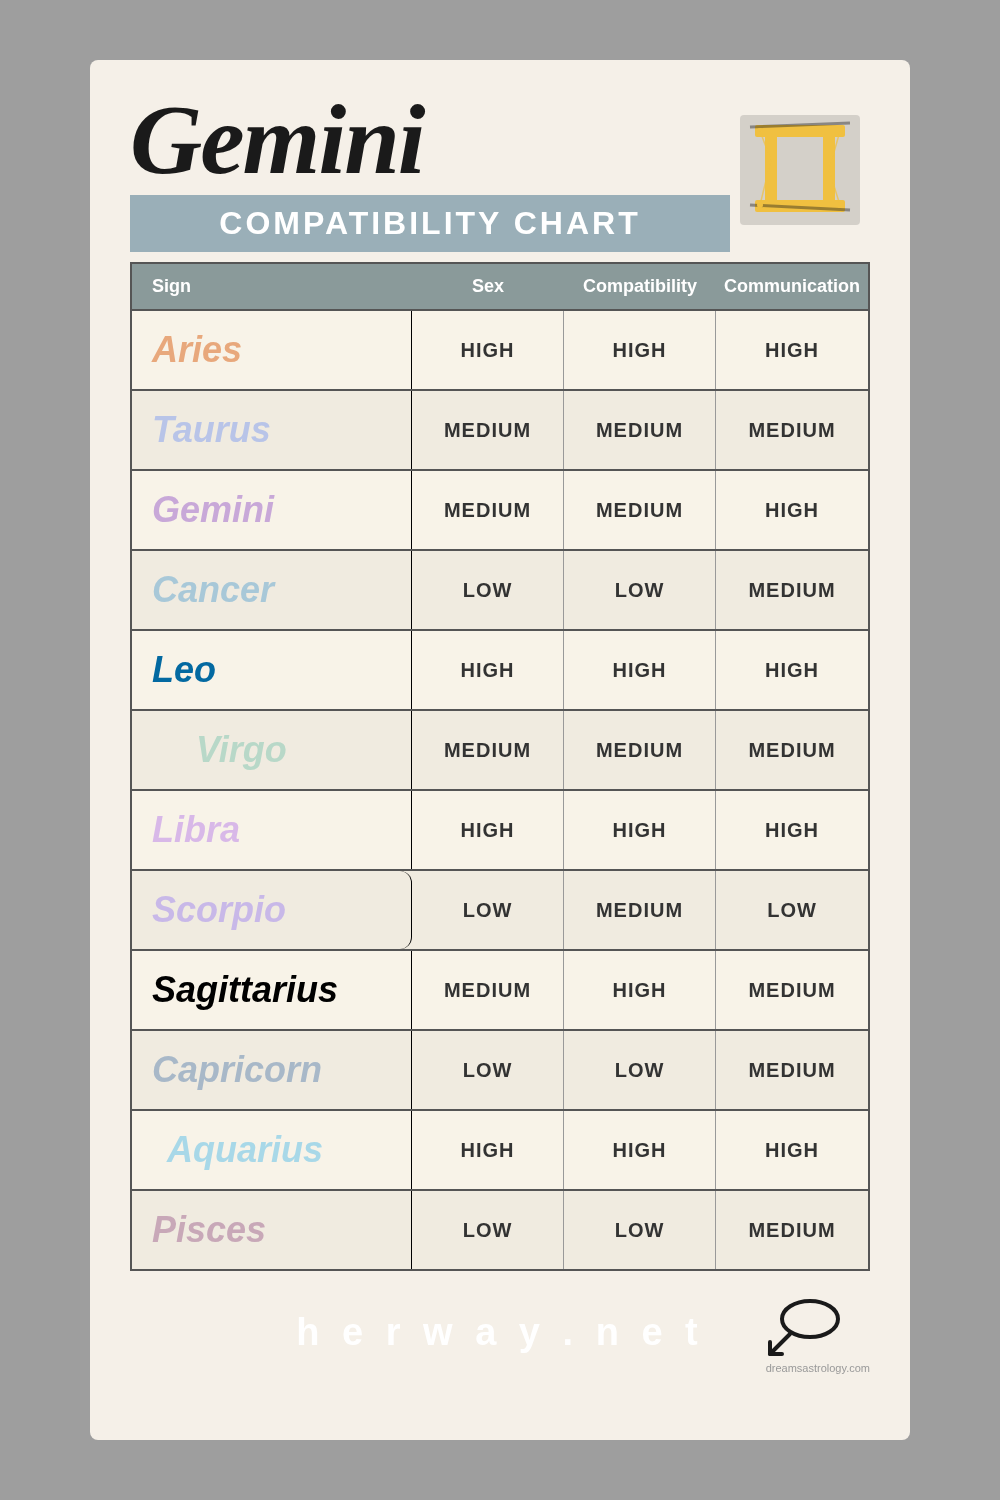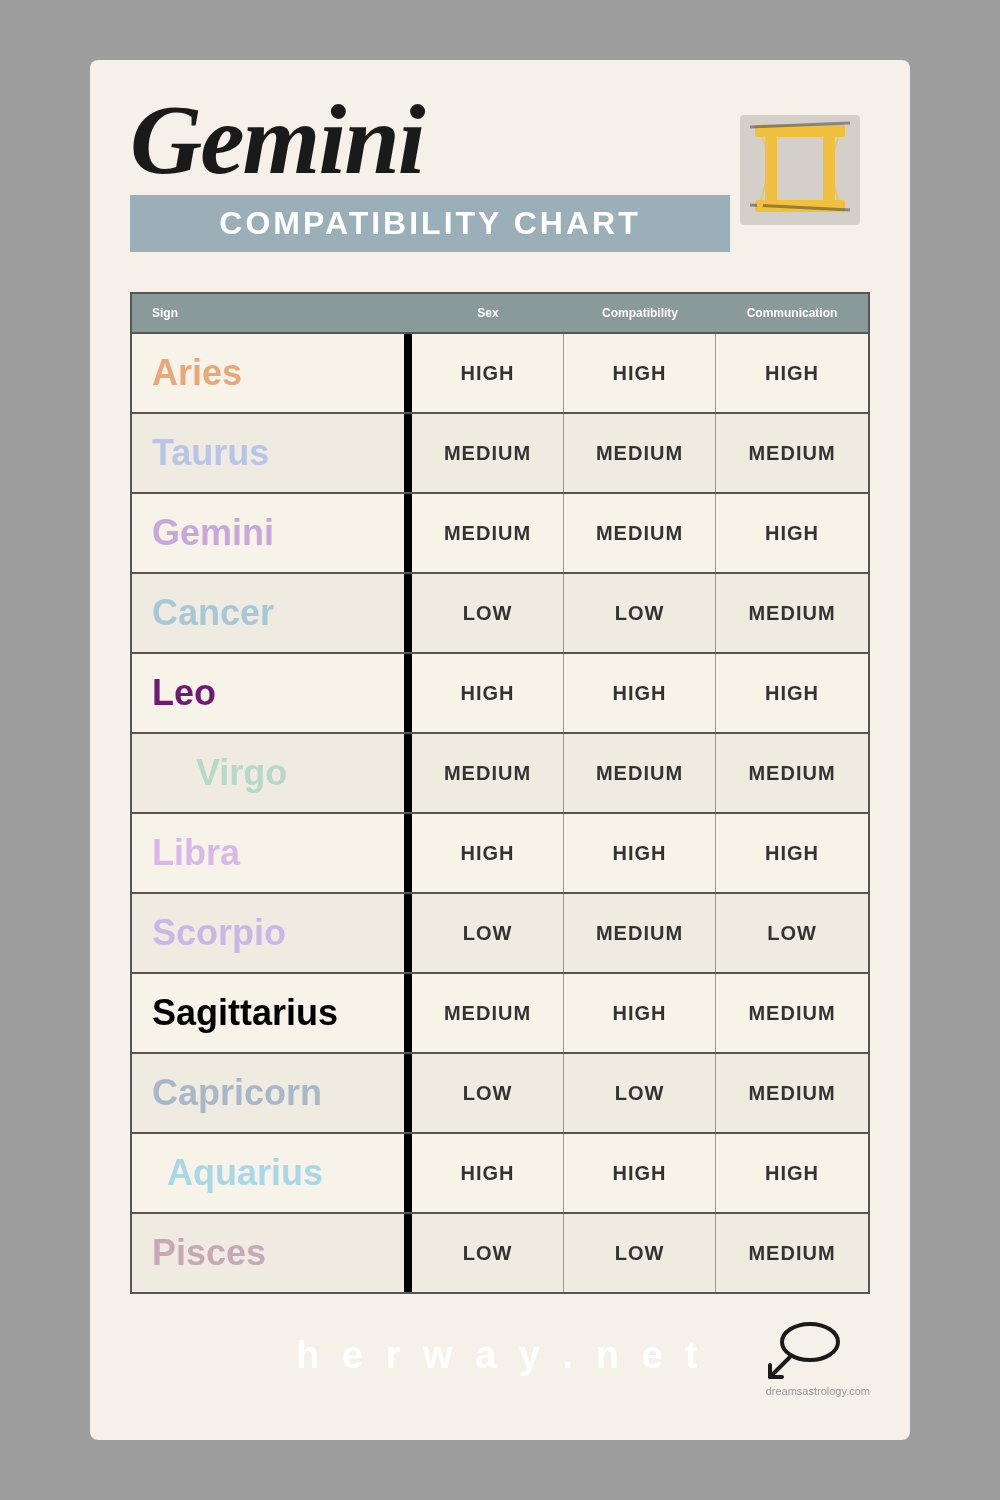--- a/index.html
+++ b/index.html
@@ -60,39 +60,38 @@
     .subtitle-banner {
       background-color: #9aafb8;
       color: white;
       font-size: 32px;
       font-weight: 800;
       letter-spacing: 3px;
       padding: 10px 30px;
       text-align: center;
       width: 100%;
       margin-top: 5px;
-      margin-bottom: 30px;
     }
 
     .table-container {
       width: 100%;
       border: 2px solid #555;
     }
 
     .table-header {
       display: grid;
       grid-template-columns: 280px 1fr 1fr 1fr;
       background-color: #8a9a9a;
     }
 
     .table-header .col-head {
       padding: 12px 4px;
       color: white;
       font-weight: 700;
-      font-size: 12px;
+      font-size: 18px;
       text-align: center;
     }
 
     .table-header .col-head:first-child {
       text-align: left;
       padding-left: 20px;
     }
 
     .table-row {
       display: grid;
@@ -105,23 +104,24 @@
     }
 
     .table-row:nth-child(odd) {
       background-color: #f8f3e8;
     }
 
     .sign-cell {
       padding: 18px 10px 18px 20px;
       font-size: 36px;
       font-weight: 800;
-      display: flex;
-      align-items: center;
-      border-right: 8px solid #000000;
+      font-style: italic;
+      display: flex;
+      align-items: center;
+      border-right: 1px solid #000000;
     }
 
     .value-cell {
       padding: 18px 10px;
       font-size: 20px;
       font-weight: 800;
       text-align: center;
       display: flex;
       align-items: center;
       justify-content: center;
@@ -132,24 +132,24 @@
 
     .value-cell:last-child {
       border-right: none;
     }
 
     
     .aries { color: #e8a87c; }
     .taurus { color: #b8c4e8; }
     .gemini-sign { color: #c8a8d8; }
     .cancer { color: #a8c8d8; }
-    .leo { color: #701a75; }
+    .leo { color: #0369a1; }
     .virgo { color: #b8d8c8; margin-left: 44px; }
     .libra { color: #d8b8e8; }
-    .scorpio { color: #c8b8e8; }
+    .scorpio { color: #c8b8e8; border-radius: 12px; }
     .sagittarius { color: #000000; text-align: right; }
     .capricorn { color: #a8b8c8; }
     .aquarius { color: #a8d8e8; padding-left: 35px; }
     .pisces { color: #c8a8b8; }
 
     .footer {
       margin-top: 30px;
       text-align: center;
       position: relative;
       width: 100%;

